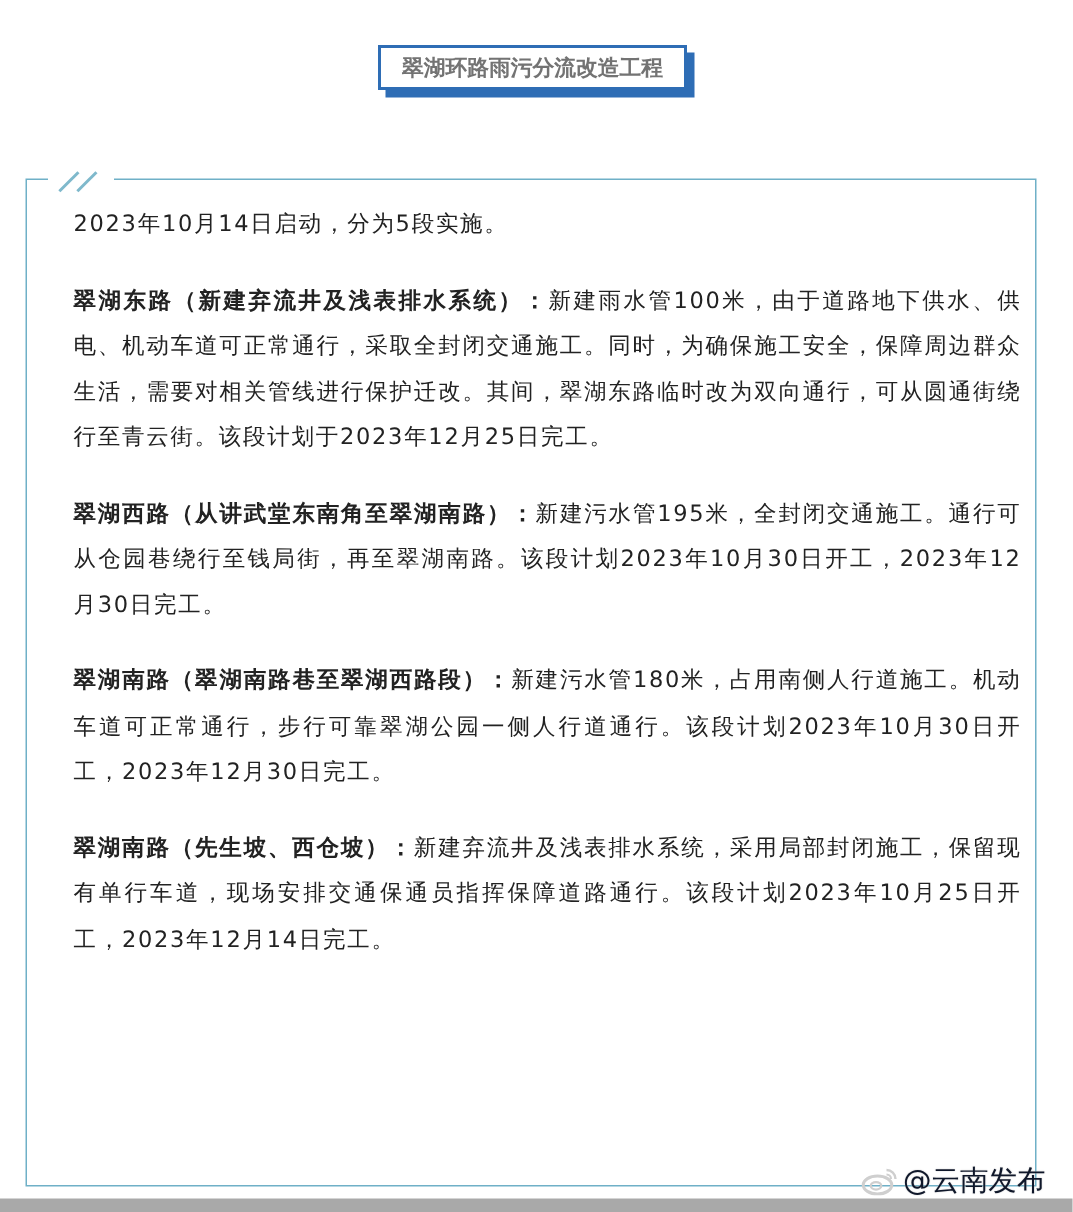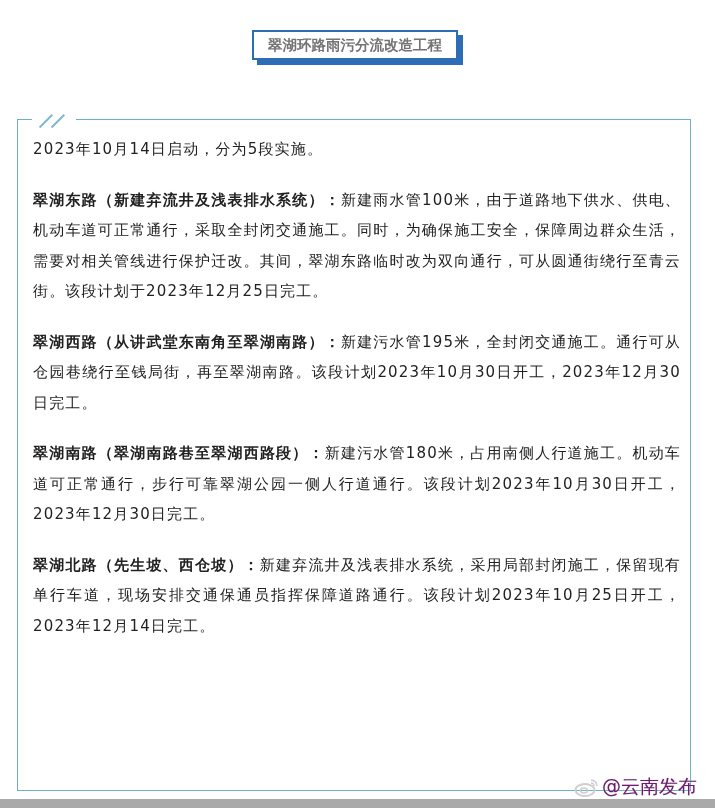--- a/index.html
+++ b/index.html
@@ -77,32 +77,32 @@
   .content {
     position: absolute;
     left: 33px;
     top: 134px;
     width: 648px;
     font-size: 15px;
     line-height: 30.5px;
     letter-spacing: 1.15px;
   }
   .content p {
-    margin: 0 0 20px 0;
+    margin: 0 0 20px 16px;
     text-align: justify;
   }
   .content p .head {
     font-weight: bold;
   }
   .watermark {
     position: absolute;
     left: 574px;
     top: 774px;
     font-size: 19px;
-    color: #701a75;
+    color: #0f172a;
     white-space: nowrap;
     text-shadow: 0 0 1px #bdbdbd;
     display: flex;
     align-items: center;
     gap: 2px;
   }
   .weibo-icon {
     width: 26px;
     height: 20px;
     position: relative;
@@ -140,21 +140,21 @@
   <p>
     <span class="head">翠湖西路（从讲武堂东南角至翠湖南路）：</span><span>新建污水管195米，全封闭交通施工。通行可从仓园巷绕行至钱局街，再至翠湖南路。该段计划2023年10月30日开工，2023年12月30日完工。</span>
   </p>
 
   <p>
     <span class="head">翠湖南路（翠湖南路巷至翠湖西路段）：</span><span>新建污水管180米，占用南侧人行道施工。机动车道可正常通行，步行可靠翠湖公园一侧人行道通行。该段计划2023年10月30日开工，2023年12月30日完工。</span>
   </p>
 
 
   <p>
-    <span class="head">翠湖北路（先生坡、西仓坡）：</span><span>新建弃流井及浅表排水系统，采用局部封闭施工，保留现有单行车道，现场安排交通保通员指挥保障道路通行。该段计划2023年10月25日开工，2023年12月14日完工。</span>
+    <span class="head">翠湖南路（先生坡、西仓坡）：</span><span>新建弃流井及浅表排水系统，采用局部封闭施工，保留现有单行车道，现场安排交通保通员指挥保障道路通行。该段计划2023年10月25日开工，2023年12月14日完工。</span>
   </p>
 </div>
 
 <div class="watermark">
   <span class="weibo-icon">
     <svg width="26" height="20" viewBox="0 0 26 20">
       <ellipse cx="11" cy="13" rx="9.5" ry="6" fill="none" stroke="#cfcfcf" stroke-width="2"></ellipse>
       <ellipse cx="10" cy="13.5" rx="3.5" ry="2.5" fill="none" stroke="#cfcfcf" stroke-width="1.5"></ellipse>
       <path d="M17 3 A6 6 0 0 1 23 9" fill="none" stroke="#cfcfcf" stroke-width="1.6"></path>
       <path d="M17 6 A3 3 0 0 1 20 9" fill="none" stroke="#cfcfcf" stroke-width="1.4"></path>

